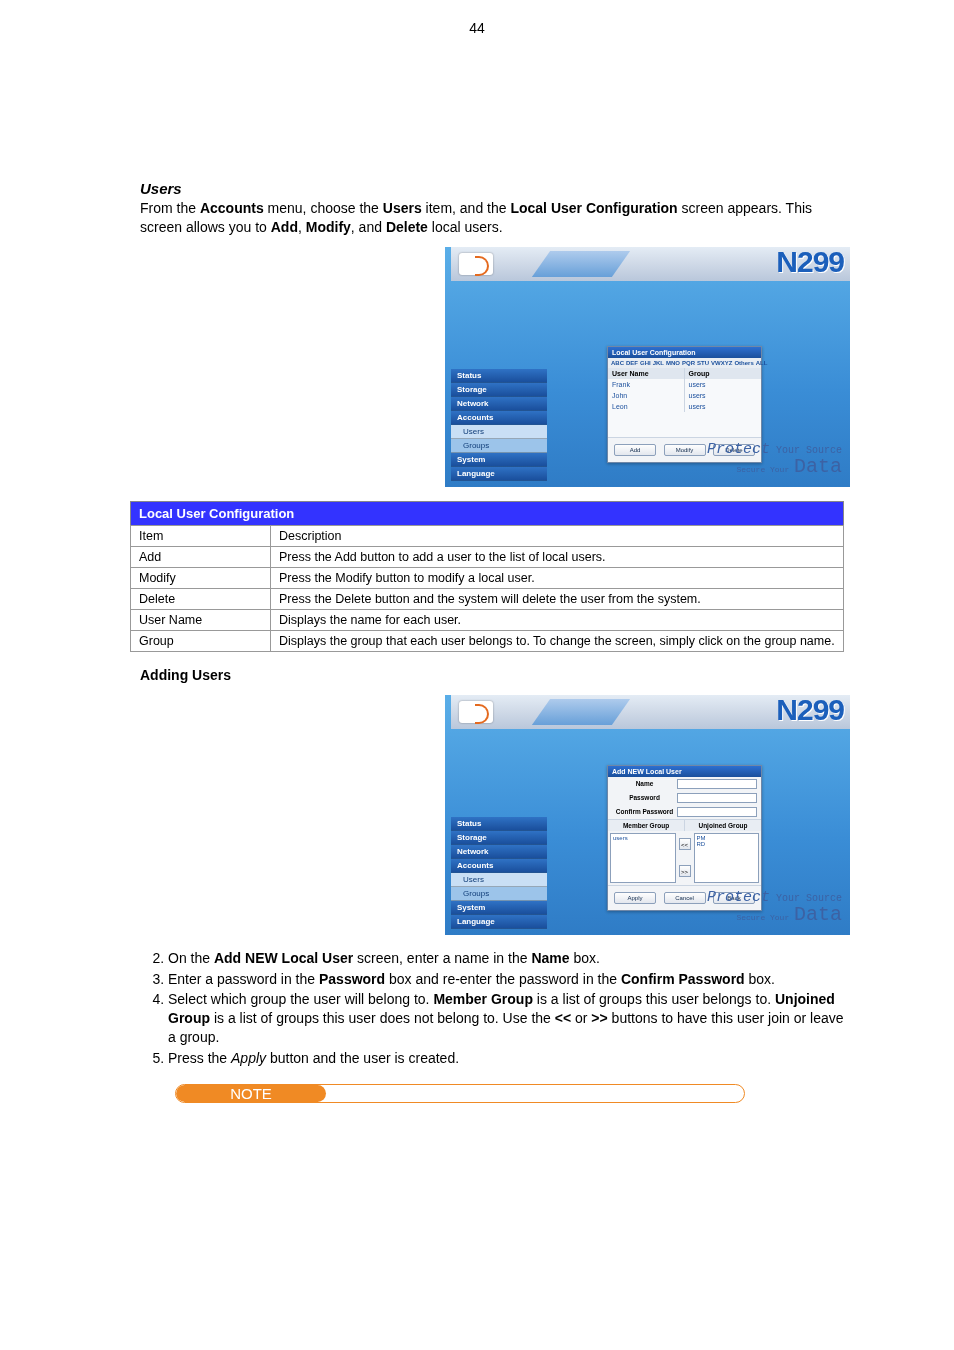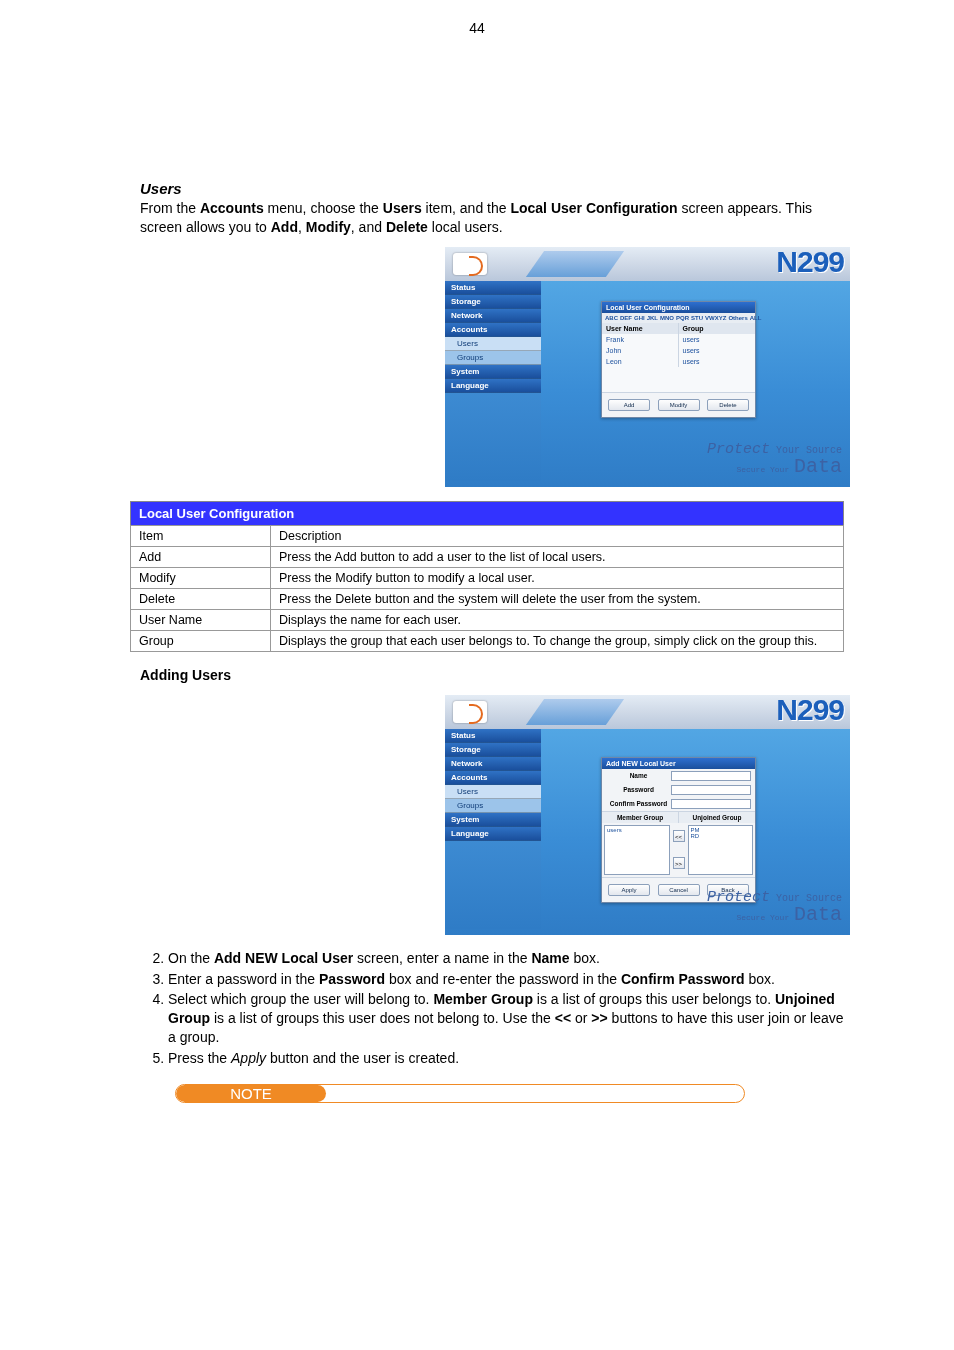--- a/index.html
+++ b/index.html
@@ -35,20 +35,21 @@
   }
   .n299-wrap {
     margin: 10px 0 14px 445px;
     width: 405px;
   }
   .n299-frame {
     width: 100%;
     background: linear-gradient(to bottom, #5aaee8 0%, #3a8dd6 60%, #2f7cc6 100%);
     position: relative;
     overflow: hidden;
+    padding-left: 6px;
   }
   .n299-header {
     height: 34px;
     background: linear-gradient(to bottom, #e4ecf5, #cfd9e7 50%, #b9c7db);
     position: relative;
     display: flex;
     align-items: center;
   }
   .n299-logo {
     margin-left: 8px;
@@ -80,20 +81,21 @@
     right: 6px; top: -2px;
     font-size: 30px;
     font-weight: bold;
     color: #1b5fbb;
     text-shadow: 1px 1px 0 #fff;
     letter-spacing: -1px;
   }
   .n299-body {
     display: flex;
     min-height: 200px;
+    align-items: flex-end;
   }
   .n299-nav {
     width: 96px;
     background: linear-gradient(to bottom, #4e9de1, #2f7cc6);
     font-size: 8px;
   }
   .nav-item {
     padding: 2px 6px;
     color: #fff;
     border-bottom: 1px solid rgba(0,0,0,.25);
@@ -349,21 +351,21 @@
     <tr>
           <td class="k">Delete</td>
           <td>Press the Delete button and the system will delete the user from the system.</td>
         </tr>
     <tr>
           <td class="k">User Name</td>
           <td>Displays the name for each user.</td>
         </tr>
     <tr>
           <td class="k">Group</td>
-          <td>Displays the group that each user belongs to. To change the group, simply click on the group this.</td>
+          <td>Displays the group that each user belongs to. To change the screen, simply click on the group name.</td>
         </tr>
   </tbody>
     </table>
 
   <div style="height:14px;"></div>
   <div class="body-text" style="font-weight:bold;">Adding Users</div>
 
   <div class="n299-wrap">
     <div class="n299-frame" style="height:240px;">
       <div class="n299-header">

